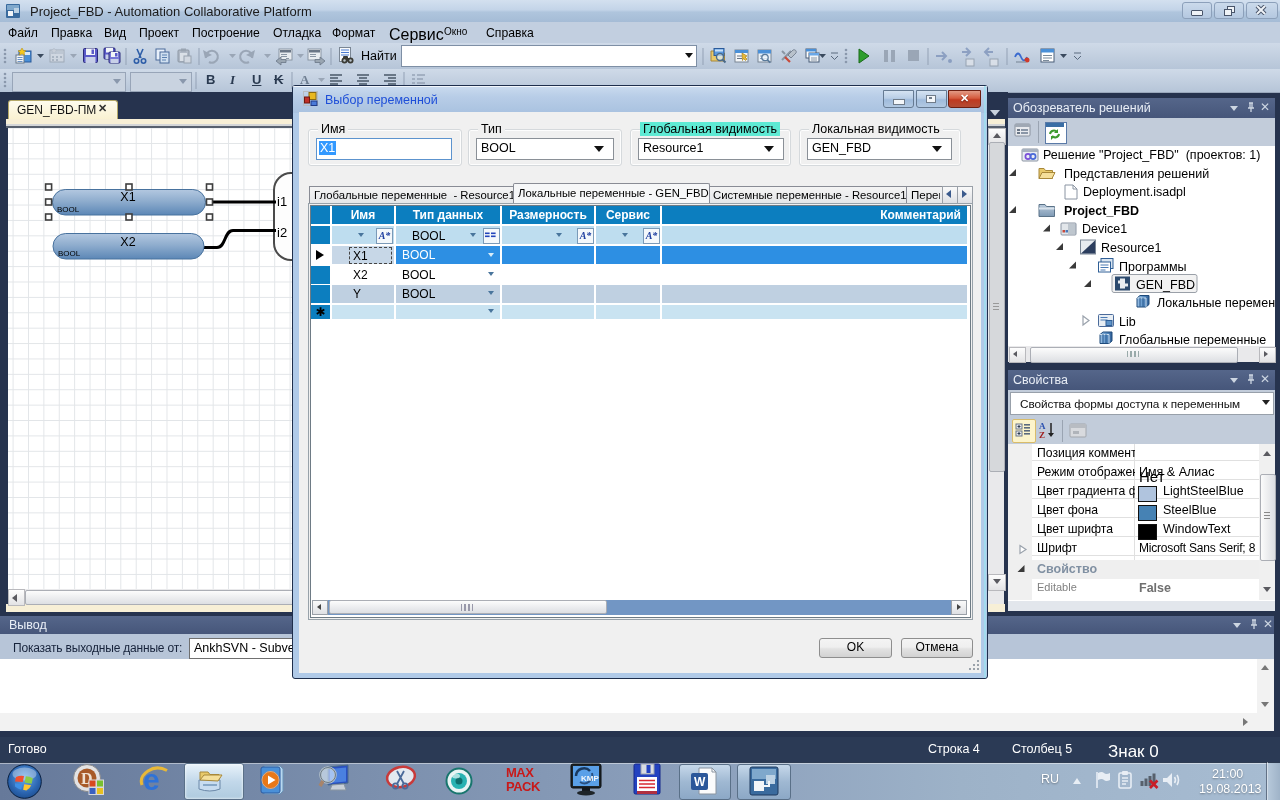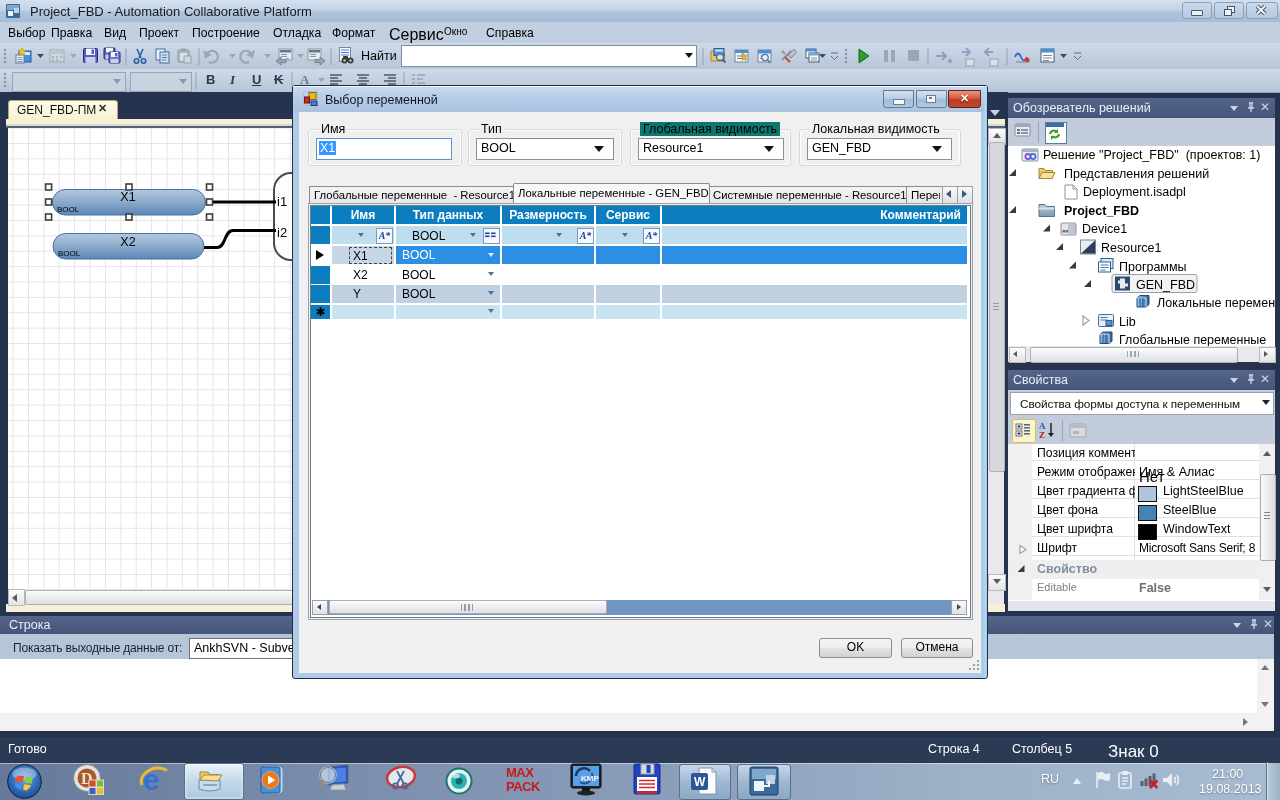--- a/index.html
+++ b/index.html
@@ -26,21 +26,21 @@
     <div class="a" style="left:12px;top:3px;width:6px;height:5px;background:#EFF3F7;border:1px solid #49556A"></div>
     <div class="a" style="left:9px;top:6px;width:6px;height:5px;background:#EFF3F7;border:1px solid #49556A"></div>
   </div>
 <div class="a" style="left:1246px;top:2px;width:30px;height:15px;background:linear-gradient(#CBDAEB,#B4C8E0);border:1px solid #8CA0BA;border-radius:3px"></div>
 <svg class="a" style="left:1255px;top:5px" width="12" height="10" viewBox="0 0 12 10">
     <path d="M2,1 L10,9 M10,1 L2,9" stroke="#49556A" stroke-width="4"></path>
     <path d="M2,1 L10,9 M10,1 L2,9" stroke="#EFF3F7" stroke-width="2"></path>
   </svg>
 
 <div class="a" style="left:0;top:22px;width:1280px;height:21px;background:#C2CFE0"></div>
-<div class="a tx" style="left:8px;top:26px;font-size:12.2px">Выбор</div>
+<div class="a tx" style="left:8px;top:26px;font-size:12.2px">Файл</div>
 <div class="a tx" style="left:51px;top:26px;font-size:12.2px">Правка</div>
 <div class="a tx" style="left:104px;top:26px;font-size:12.2px">Вид</div>
 <div class="a tx" style="left:139px;top:26px;font-size:12.2px">Проект</div>
 <div class="a tx" style="left:192px;top:26px;font-size:12.2px">Построение</div>
 <div class="a tx" style="left:273px;top:26px;font-size:12.2px">Отладка</div>
 <div class="a tx" style="left:332px;top:26px;font-size:12.2px">Формат</div>
 <div class="a tx" style="left:389px;top:26px;font-size:16px">Сервис</div>
 <div class="a tx" style="left:444px;top:26px;font-size:10px">Окно</div>
 <div class="a tx" style="left:486px;top:26px;font-size:12.2px">Справка</div>
 
@@ -535,21 +535,21 @@
 <div class="a" style="left:1259px;top:444px;width:16px;height:156px;background:#F0F0F0"></div>
 <div class="a" style="left:1263px;top:451px;width:0;height:0;border-left:4px solid transparent;border-right:4px solid transparent;border-bottom:5px solid #5A5A60"></div>
 <div class="a" style="left:1260px;top:474px;width:14px;height:85px;background:linear-gradient(90deg,#FBFBFB,#DCDEE2);border:1px solid #ABAEB5;border-radius:2px"></div>
 <div class="a" style="left:1264px;top:512px;width:6px;height:1px;background:#888"></div>
 <div class="a" style="left:1264px;top:515px;width:6px;height:1px;background:#888"></div>
 <div class="a" style="left:1264px;top:518px;width:6px;height:1px;background:#888"></div>
 <div class="a" style="left:1263px;top:587px;width:0;height:0;border-left:4px solid transparent;border-right:4px solid transparent;border-top:5px solid #5A5A60"></div>
 
 <div class="a" style="left:0;top:615px;width:1280px;height:122px;background:#26334E"></div>
 <div class="a" style="left:0;top:616px;width:1274px;height:18px;background:linear-gradient(#55668A,#46567A)"></div>
-<div class="a tx" style="left:9px;top:618px;color:#E9EEF6;font-size:12.5px">Строка</div>
+<div class="a tx" style="left:9px;top:618px;color:#E9EEF6;font-size:12.5px">Вывод</div>
 <div class="a" style="left:1233px;top:623px;width:0;height:0;border-left:4px solid transparent;border-right:4px solid transparent;border-top:5px solid #CDD6E2"></div>
 <svg class="a" style="left:1248px;top:619px" width="12" height="12" viewBox="0 0 12 12">
     <g stroke="#CDD6E2" stroke-width="1.3" fill="none">
       <path d="M4,1 h4 M5,1 v5 h2 v-5 M3,6 h6 M6,6 v4"></path>
     </g>
   </svg>
 <div class="a tx" style="left:1263px;top:617px;color:#CDD6E2;font-size:12px">✕</div>
 <div class="a" style="left:0;top:634px;width:1274px;height:25px;background:#B7C5D8"></div>
 <div class="a tx" style="left:13px;top:641px;font-size:12px;letter-spacing:-0.2px;color:#17233B">Показать выходные данные от:</div>
 <div class="a" style="left:189px;top:638px;width:120px;height:19px;background:#FFF;border:1px solid #707070"></div>
@@ -711,38 +711,38 @@
 <div class="a" id="dlg" style="left:292px;top:85px;width:694px;height:592px;background:#B0CAE8;border:1px solid #1E2E4C;border-radius:3px">
 <div class="a" style="left:0;top:0;width:694px;height:27px;background:linear-gradient(#CADBEF,#B8CDE7 40%,#A9C2E0);border-radius:3px 3px 0 0"></div>
 <div class="a" style="left:0;top:0;width:694px;height:1px;background:rgba(255,255,255,0.75)"></div>
 <div class="a" style="left:691px;top:0;width:2px;height:592px;background:#9FE0F0;opacity:0.75"></div>
 <svg class="a" style="left:10px;top:5px" width="17" height="17" viewBox="0 0 17 17">
       <rect x="0.5" y="0.5" width="14" height="14" fill="none" stroke="#B8BCC0"></rect>
       <rect x="6" y="1.5" width="7" height="7" fill="#E8B820" stroke="#8A6A10"></rect>
       <rect x="1.5" y="6" width="5" height="6" fill="#C03028" stroke="#701810"></rect>
       <rect x="8" y="10" width="6" height="4.5" fill="#4A7AD8" stroke="#1E3A88"></rect>
     </svg>
-<div class="a tx" style="left:32px;top:7px;font-size:12.5px;color:#0f172a">Выбор переменной</div>
+<div class="a tx" style="left:32px;top:7px;font-size:12.5px;color:#1d4ed8">Выбор переменной</div>
 <div class="a" style="left:590px;top:4px;width:29px;height:16px;background:linear-gradient(#D5E3F2,#B9CEE6 45%,#9FBBDC 55%,#B2C9E2);border:1px solid #657A92;border-radius:0 0 3px 3px">
       <div class="a" style="left:9px;top:8px;width:10px;height:4px;background:#F4F7FA;border:1px solid #707C8A"></div>
     </div>
 <div class="a" style="left:623px;top:4px;width:29px;height:16px;background:linear-gradient(#D5E3F2,#B9CEE6 45%,#9FBBDC 55%,#B2C9E2);border:1px solid #657A92;border-radius:0 0 3px 3px">
       <div class="a" style="left:9px;top:4px;width:8px;height:6px;background:#F4F7FA;border:1px solid #707C8A"></div>
       <div class="a" style="left:11.5px;top:6px;width:3px;height:2px;background:#707C8A"></div>
     </div>
 <div class="a" style="left:655px;top:4px;width:31px;height:16px;background:linear-gradient(#E29A85,#D55B3E 45%,#C03A20 55%,#B24C34);border:1px solid #6E1E10;border-radius:0 0 3px 3px;color:#FFF;font-weight:bold;font-size:11px;text-align:center;line-height:15px;text-shadow:0 1px 1px #701808">✕</div>
 <div class="a" style="left:6px;top:26px;width:682px;height:561px;background:#F0F0F0"></div>
 </div>
 
 <div class="a" style="left:308px;top:129px;width:152px;height:35px;border:1px solid #D5D9DC;border-radius:3px;box-shadow:inset 0 0 0 1px #FDFDFD"></div>
 <div class="a tx" style="left:318px;top:122px;background:#F0F0F0;padding:0 3px;font-size:12.5px">Имя</div>
 <div class="a" style="left:468px;top:129px;width:152px;height:35px;border:1px solid #D5D9DC;border-radius:3px;box-shadow:inset 0 0 0 1px #FDFDFD"></div>
 <div class="a tx" style="left:478px;top:122px;background:#F0F0F0;padding:0 3px;font-size:12.5px">Тип</div>
 <div class="a" style="left:630px;top:129px;width:159px;height:35px;border:1px solid #D5D9DC;border-radius:3px;box-shadow:inset 0 0 0 1px #FDFDFD"></div>
-<div class="a tx" style="left:640px;top:122px;background:#0f766e;padding:0 3px;font-size:12.5px">Глобальная видимость</div>
+<div class="a tx" style="left:640px;top:122px;background:#5eead4;padding:0 3px;font-size:12.5px">Глобальная видимость</div>
 <div class="a" style="left:799px;top:129px;width:160px;height:35px;border:1px solid #D5D9DC;border-radius:3px;box-shadow:inset 0 0 0 1px #FDFDFD"></div>
 <div class="a tx" style="left:809px;top:122px;background:#F0F0F0;padding:0 3px;font-size:12.5px">Локальная видимость</div>
 <div class="a" style="left:316px;top:138px;width:134px;height:20px;background:#FFF;border:1px solid #5C93CE"></div>
 <div class="a tx" style="left:319px;top:141px;font-size:12.5px;background:#3399FF;color:#FFF;padding:0 1px">X1</div>
 <div class="a" style="left:476px;top:138px;width:136px;height:20px;background:#FFF;border:1px solid #8A9097"></div>
 <div class="a tx" style="left:481px;top:141px;font-size:12.5px">BOOL</div>
 <div class="a" style="left:594px;top:146px;width:0;height:0;border-left:5px solid transparent;border-right:5px solid transparent;border-top:6px solid #111"></div>
 <div class="a" style="left:638px;top:138px;width:144px;height:20px;background:#FFF;border:1px solid #8A9097"></div>
 <div class="a tx" style="left:643px;top:141px;font-size:12.5px">Resource1</div>
 <div class="a" style="left:764px;top:146px;width:0;height:0;border-left:5px solid transparent;border-right:5px solid transparent;border-top:6px solid #111"></div>

